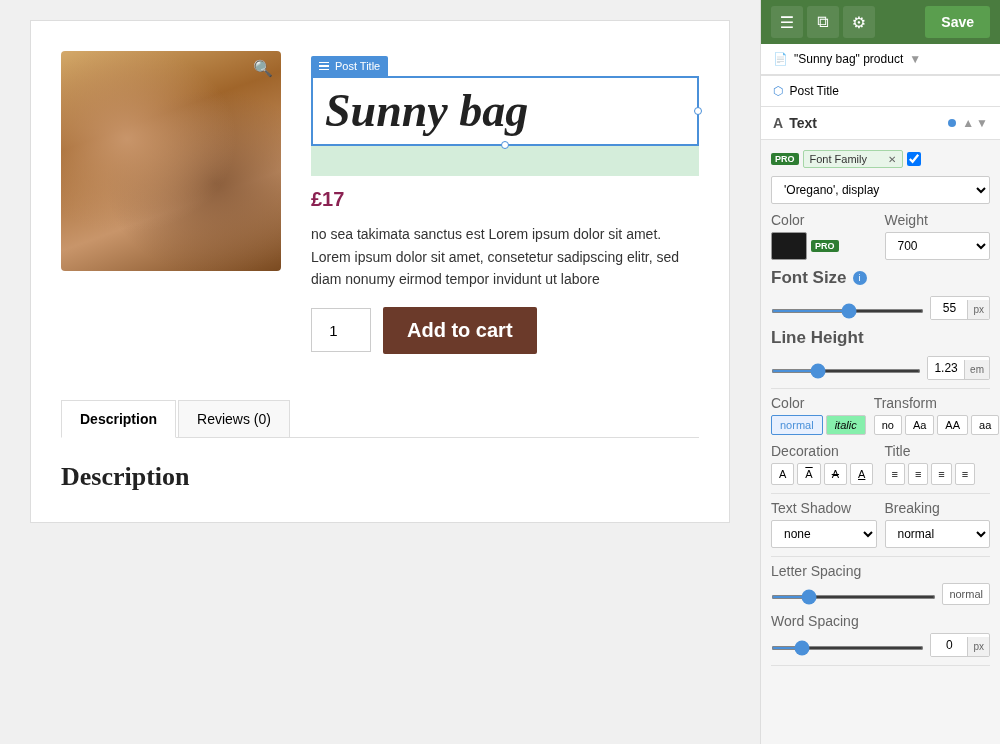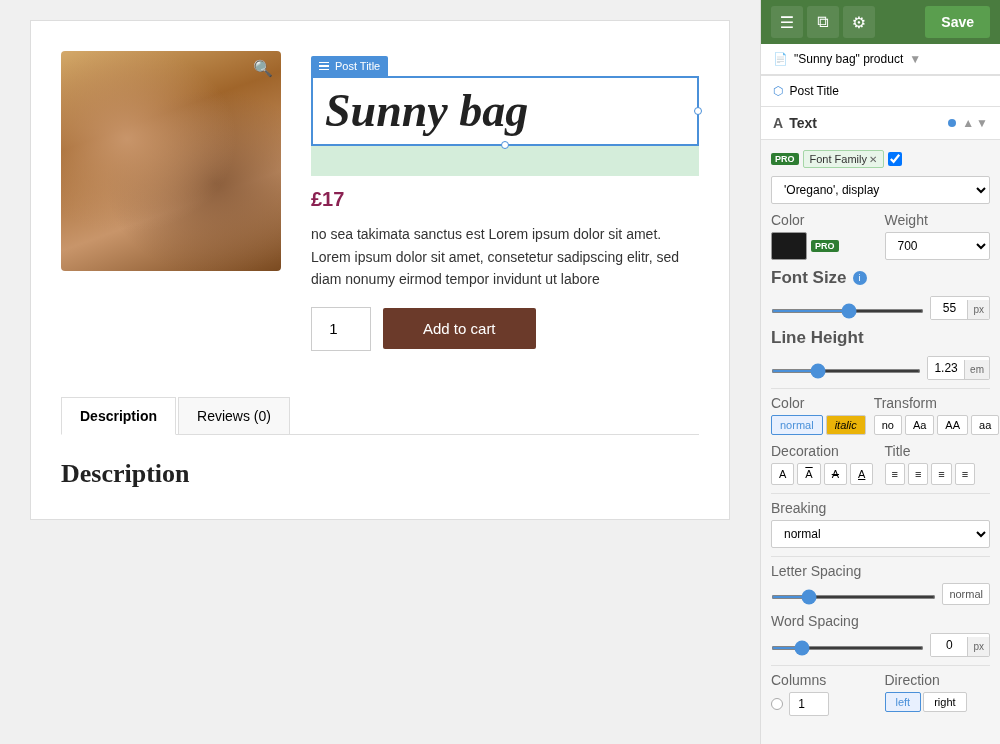--- a/index.html
+++ b/index.html
@@ -130,23 +130,23 @@
       width: 60px;
       height: 44px;
       border: 1px solid #ccc;
       text-align: center;
       font-size: 15px;
     }
     .add-to-cart-btn {
       background: #6b3a2a;
       color: white;
       border: none;
-      padding: 12px 40px;
-      font-size: 15px;
-      font-weight: normal;
+      padding: 12px 24px;
+      font-size: 20px;
+      font-weight: bold;
       cursor: pointer;
       border-radius: 2px;
     }
     .categories {
       font-size: 13px;
       color: #555;
     }
     .categories a { color: #555; text-decoration: underline; }
     .tabs-row {
       display: flex;
@@ -273,21 +273,21 @@
       display: flex;
       align-items: center;
       gap: 4px;
       margin-bottom: 8px;
     }
     .font-family-tag {
       background: #e8f5e9;
       border: 1px solid #a5d6a7;
       display: flex;
       align-items: center;
-      gap: 2px;
+      gap: 21px;
       padding: 2px 6px;
       border-radius: 2px;
       font-size: 11px;
       color: #333;
     }
     .tag-close { color: #666; cursor: pointer; font-size: 10px; }
     .checkbox { width: 14px; height: 14px; cursor: pointer; }
     .select-field {
       width: 100%;
       padding: 5px 8px;
@@ -354,21 +354,21 @@
       gap: 8px;
       margin-bottom: 8px;
     }
     .style-col { flex: 1; }
     .col-title { font-size: 14px; color: #666; margin-bottom: 4px; }
     .btn-group { display: flex; gap: 3px; }
     .style-btn {
       padding: 3px 8px;
       font-size: 11px;
       border: 1px solid #ccc;
-      background: #eab308;
+      background: #86efac;
       cursor: pointer;
       border-radius: 2px;
     }
     .style-btn.active { background: #e8f0fe; border-color: #4a90d9; color: #4a90d9; }
     .transform-btn {
       padding: 3px 7px;
       font-size: 11px;
       border: 1px solid #ccc;
       background: white;
       cursor: pointer;
@@ -596,20 +596,26 @@
           <button class="align-btn">≡</button>
         </div>
       </div>
     </div>
 
     <hr class="section-divider">
 
     
     <div class="shadow-break-row">
       <div class="shadow-col">
+        <div class="col-title">Text Shadow</div>
+        <select class="select-field" style="margin-bottom:0;">
+          <option>none</option>
+        </select>
+      </div>
+      <div class="shadow-col">
         <div class="col-title">Breaking</div>
         <select class="select-field" style="margin-bottom:0;">
           <option>normal</option>
         </select>
       </div>
     </div>
 
     <hr class="section-divider">
 
     
@@ -635,31 +641,15 @@
         <div class="number-unit">
           <input type="text" class="number-input" value="0" style="">
           <span class="unit-label">px</span>
         </div>
       </div>
     </div>
 
     <hr class="section-divider">
 
     
-    <div class="columns-direction-row">
-      <div class="columns-col">
-        <div class="col-title">Columns</div>
-        <div class="col-number-row">
-          <div class="radio-circle"></div>
-          <input type="number" class="col-num-input" value="1" style="">
-        </div>
-      </div>
-      <div class="direction-col">
-        <div class="col-title">Direction</div>
-        <div class="dir-btn-group">
-          <button class="dir-btn active">left</button>
-          <button class="dir-btn">right</button>
-        </div>
-      </div>
-    </div>
 
   </div>
 </div>
 
 </body></html>

